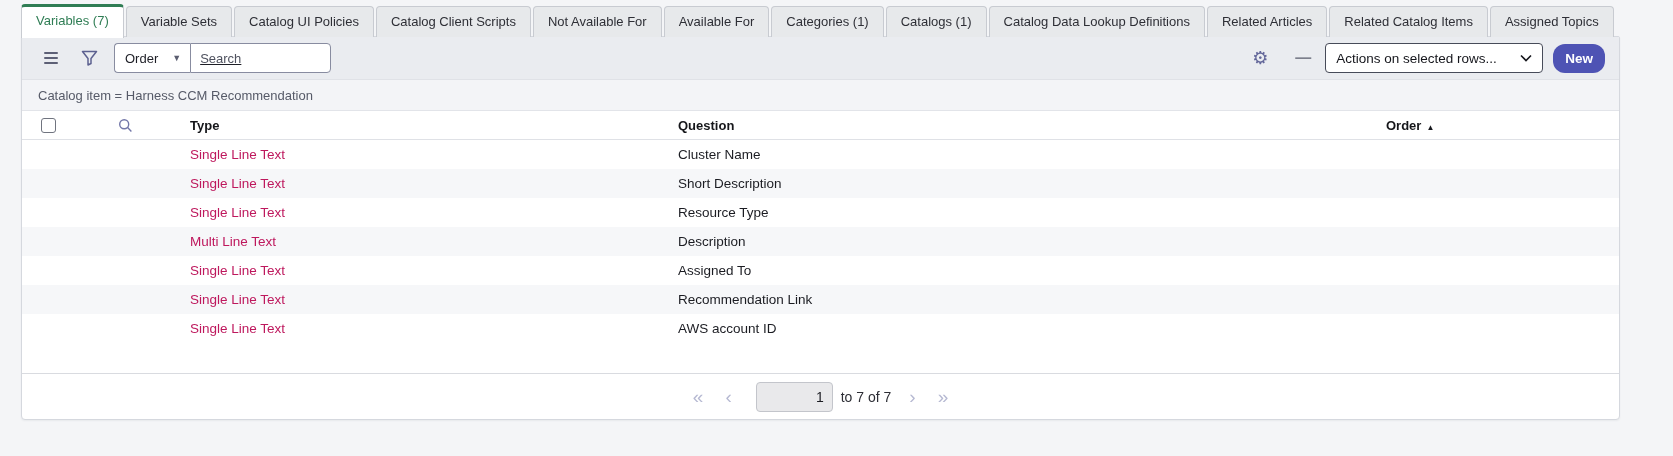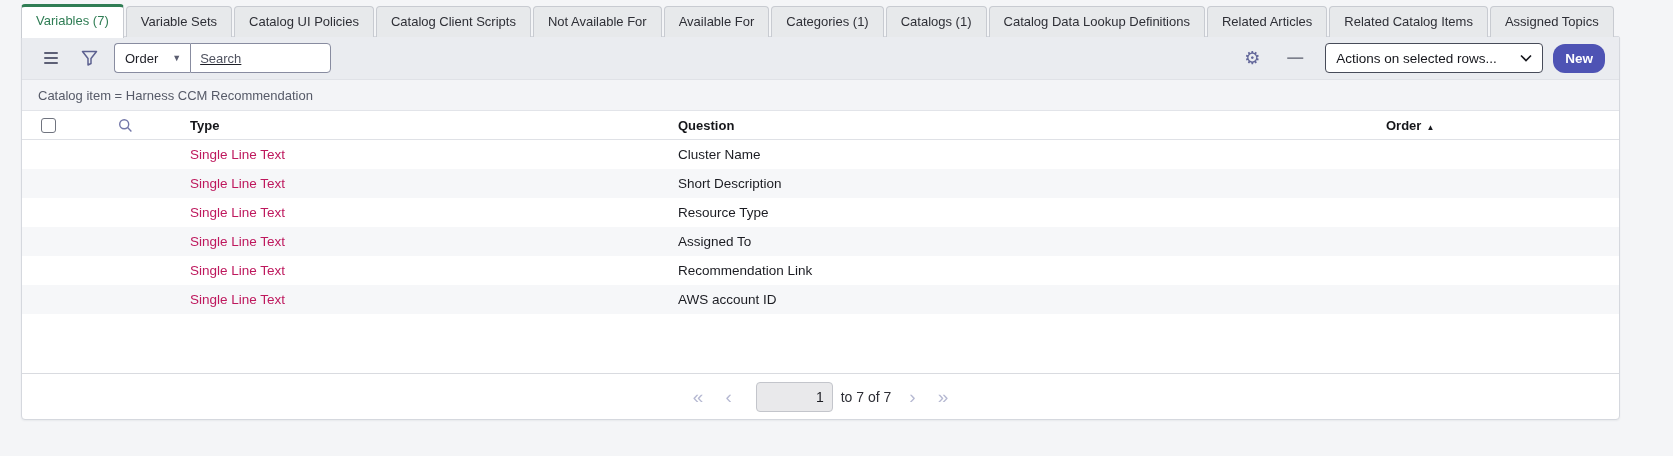--- a/index.html
+++ b/index.html
@@ -75,21 +75,21 @@
     border:1px solid #888ca0; border-radius:0 4px 4px 0;
     padding:4px 9px; font-size:13px; color:#1d1e26;
     font-family:"Liberation Sans", sans-serif;
     background:#fff; outline:none;text-decoration:underline;
   }
   .search-input::placeholder { color:#4f525f; opacity:1; }
   .toolbar-right { margin-left:auto; display:flex; align-items:center; }
   .gear-glyph { font-size:18px; color:#63679a; line-height:1; }
   .minimize { margin-left:22px; color:#7c7f8c; font-size:16px; font-weight:bold; cursor:pointer; }
   .actions-select {
-    margin-left:22px;
+    margin-left:14px;
     display:flex; align-items:center; justify-content:space-between;
     width:218px; height:30px;
     background:#fff; border:1px solid #474b59; border-radius:4px;
     padding:8px 10px; font-size:13.5px; color:#15161c; cursor:pointer;
   }
   .new-btn {
     margin-left:10px;
     background:#4e53b4; color:#fff;
     border:none; border-radius:12px;
     height:29px; padding:0 12px;
@@ -242,20 +242,27 @@
       <div class="trow grid-row">
         <div></div>
           <div></div>
         <div><a class="type-link">Single Line Text</a></div>
         <div class="question-text">Resource Type</div>
           <div></div>
       </div>
       <div class="trow grid-row">
         <div></div>
           <div></div>
+        <div><a class="type-link">Multi Line Text</a></div>
+        <div class="question-text">Description</div>
+          <div></div>
+      </div>
+      <div class="trow grid-row">
+        <div></div>
+          <div></div>
         <div><a class="type-link">Single Line Text</a></div>
         <div class="question-text">Assigned To</div>
           <div></div>
       </div>
       <div class="trow grid-row">
         <div></div>
           <div></div>
         <div><a class="type-link">Single Line Text</a></div>
         <div class="question-text">Recommendation Link</div>
           <div></div>

